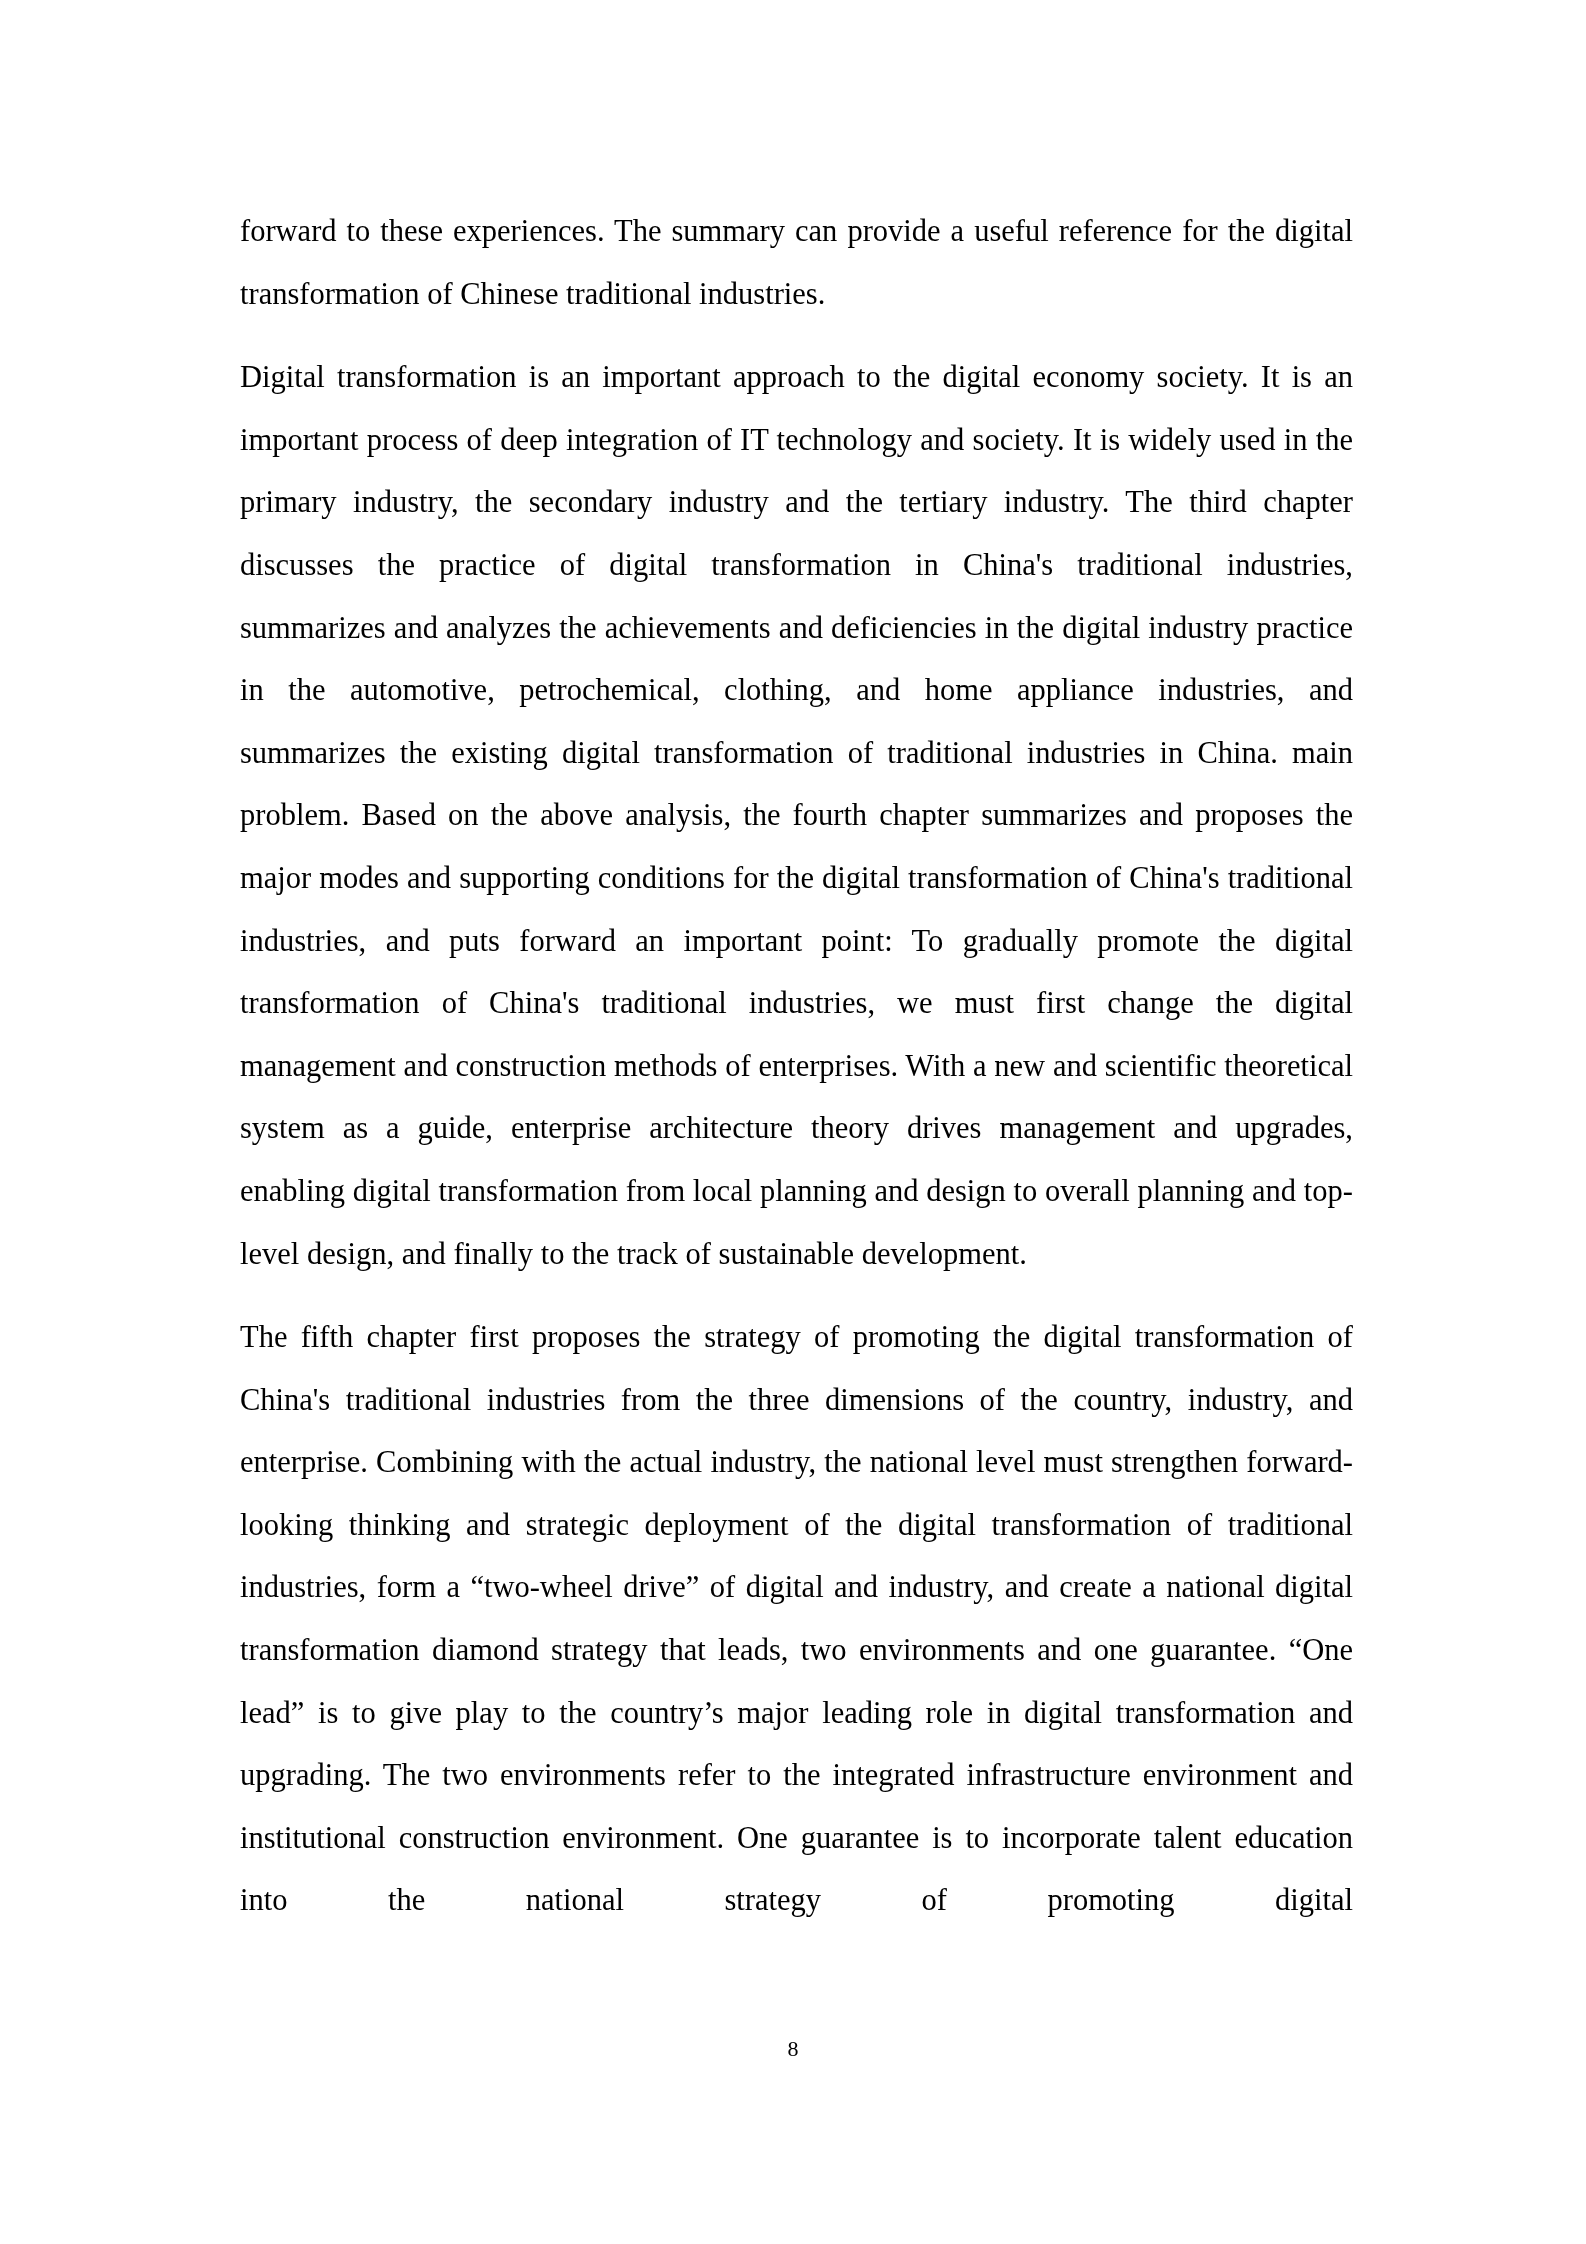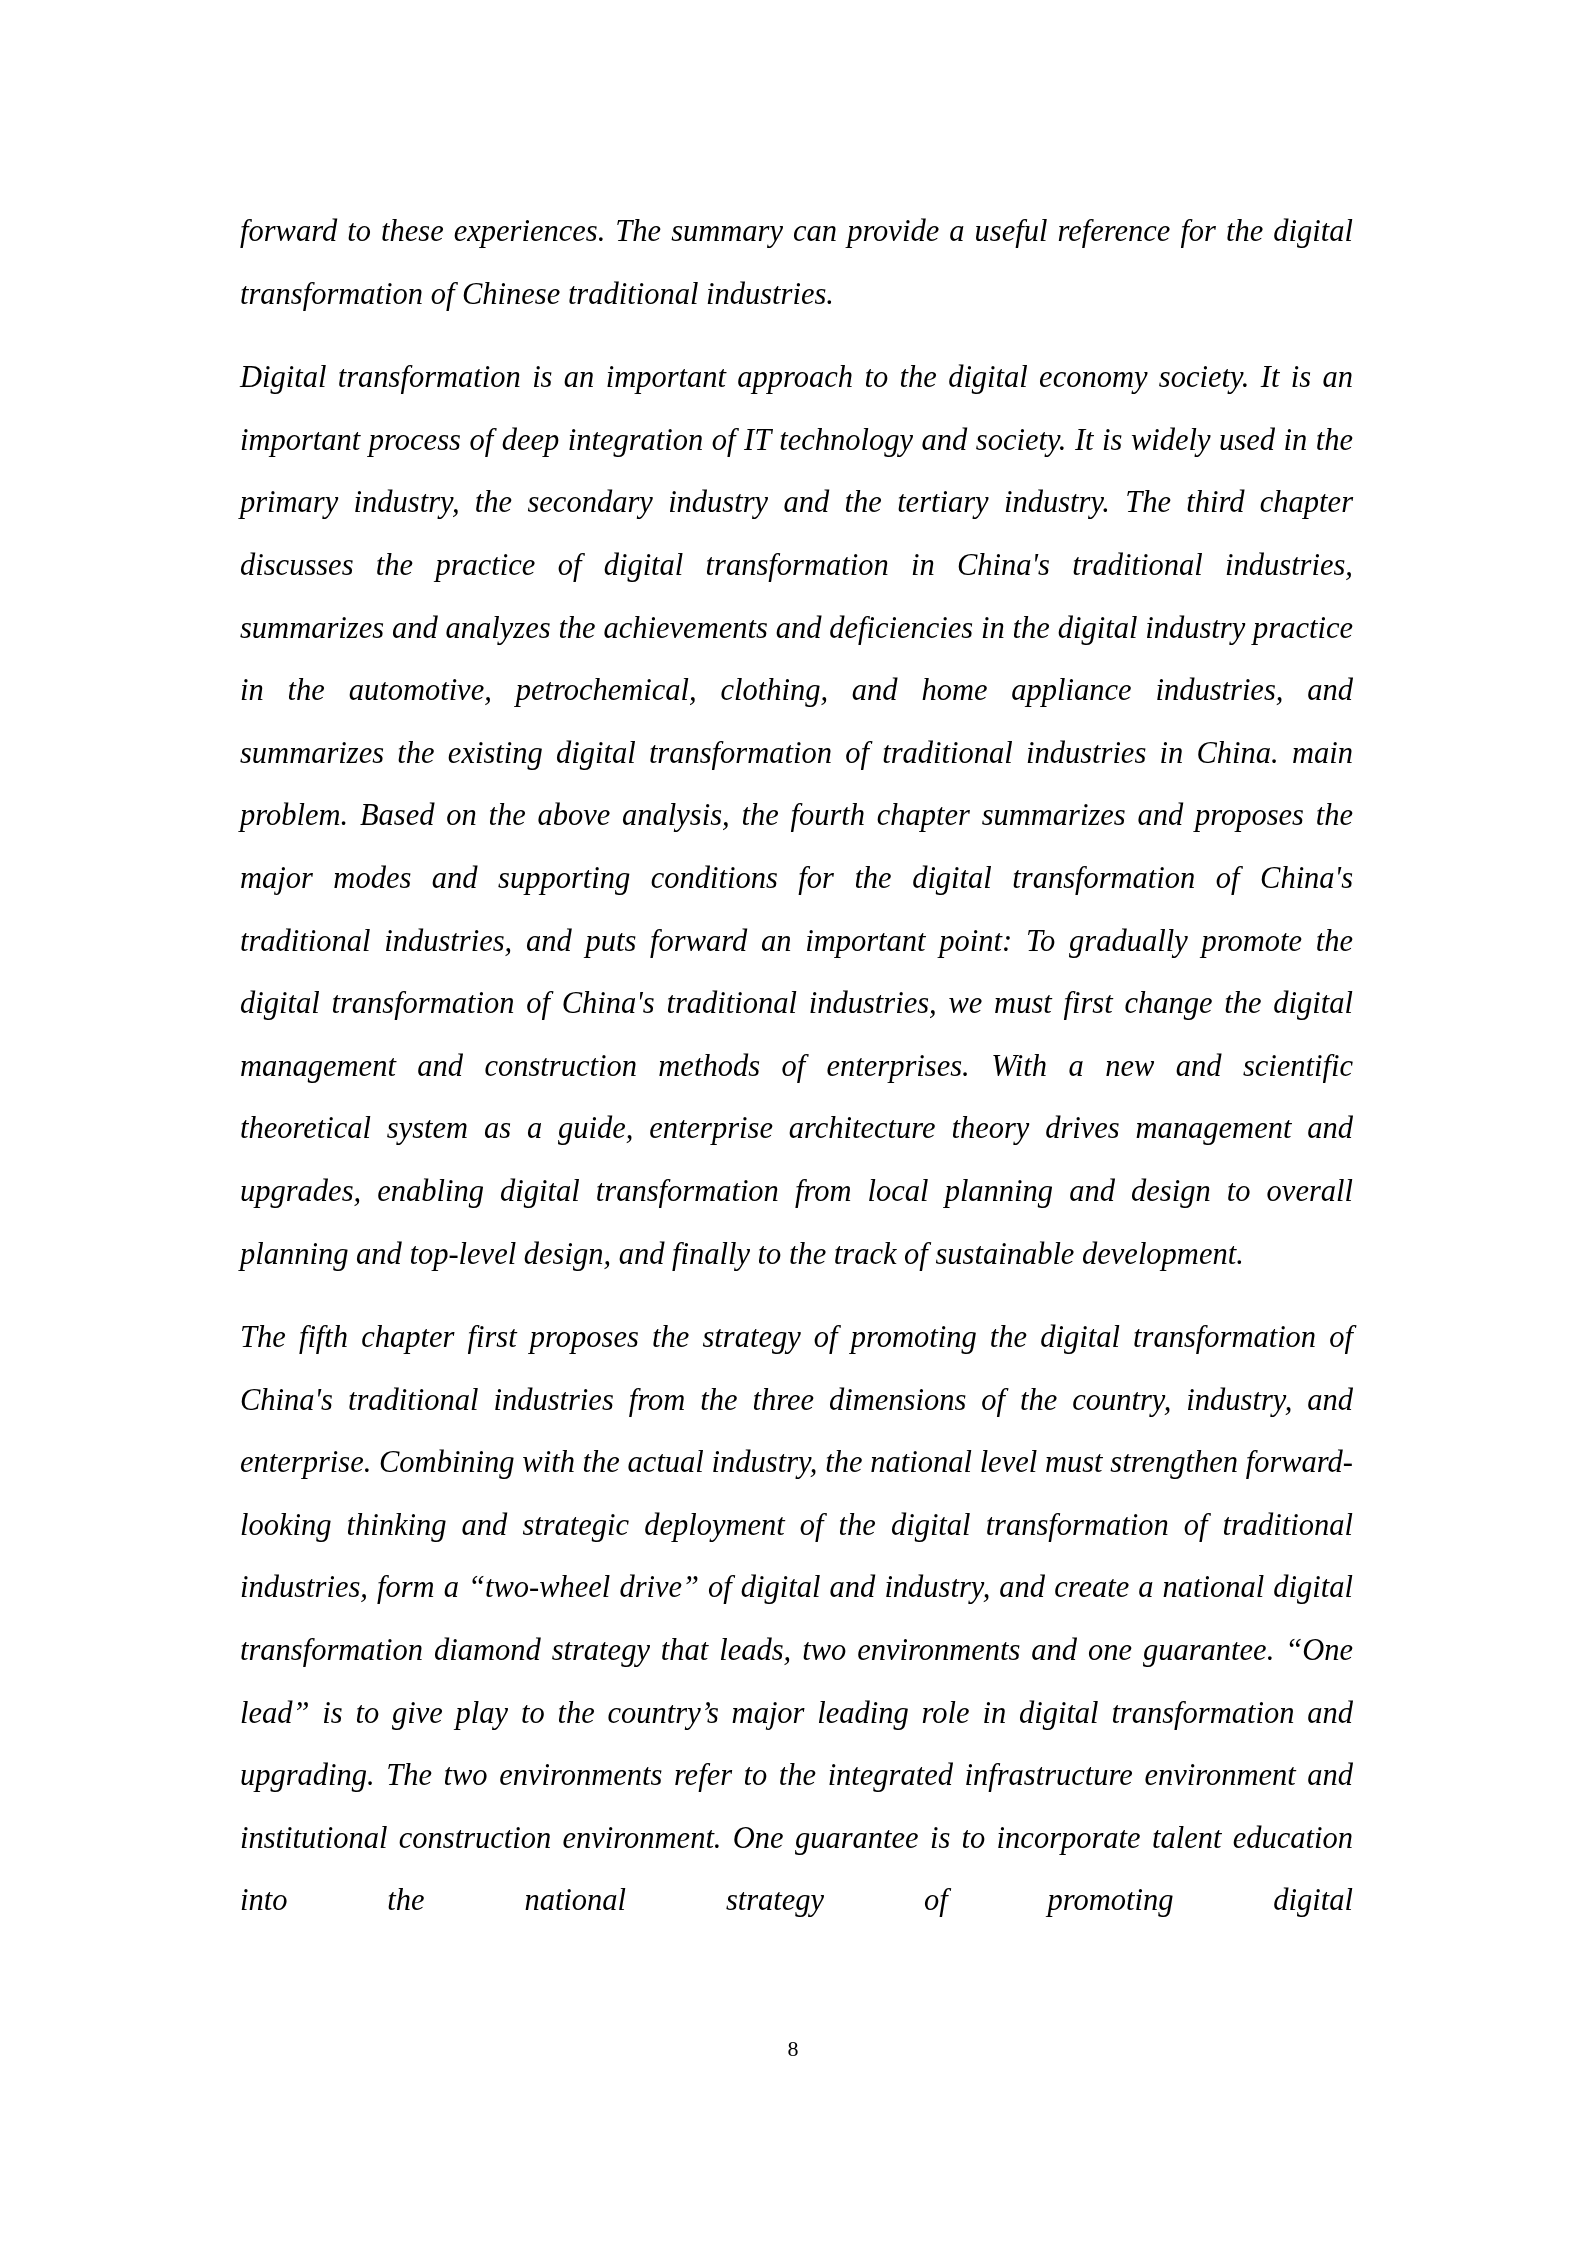--- a/index.html
+++ b/index.html
@@ -23,21 +23,20 @@
   }
   .body-text {
     position: absolute;
     left: 240px;
     top: 200px;
     width: 1113px;
     font-family: "Liberation Serif", "DejaVu Serif", serif;
     font-size: 30.5px;
     line-height: 62.6px;
     color: #000000;
-    font-style: italic;
   }
   .para {
     margin: 0 0 21px 0;
     text-align: justify;
     text-justify: inter-word;
   }
   .page-number {
     position: absolute;
     left: 0;
     width: 1586px;

